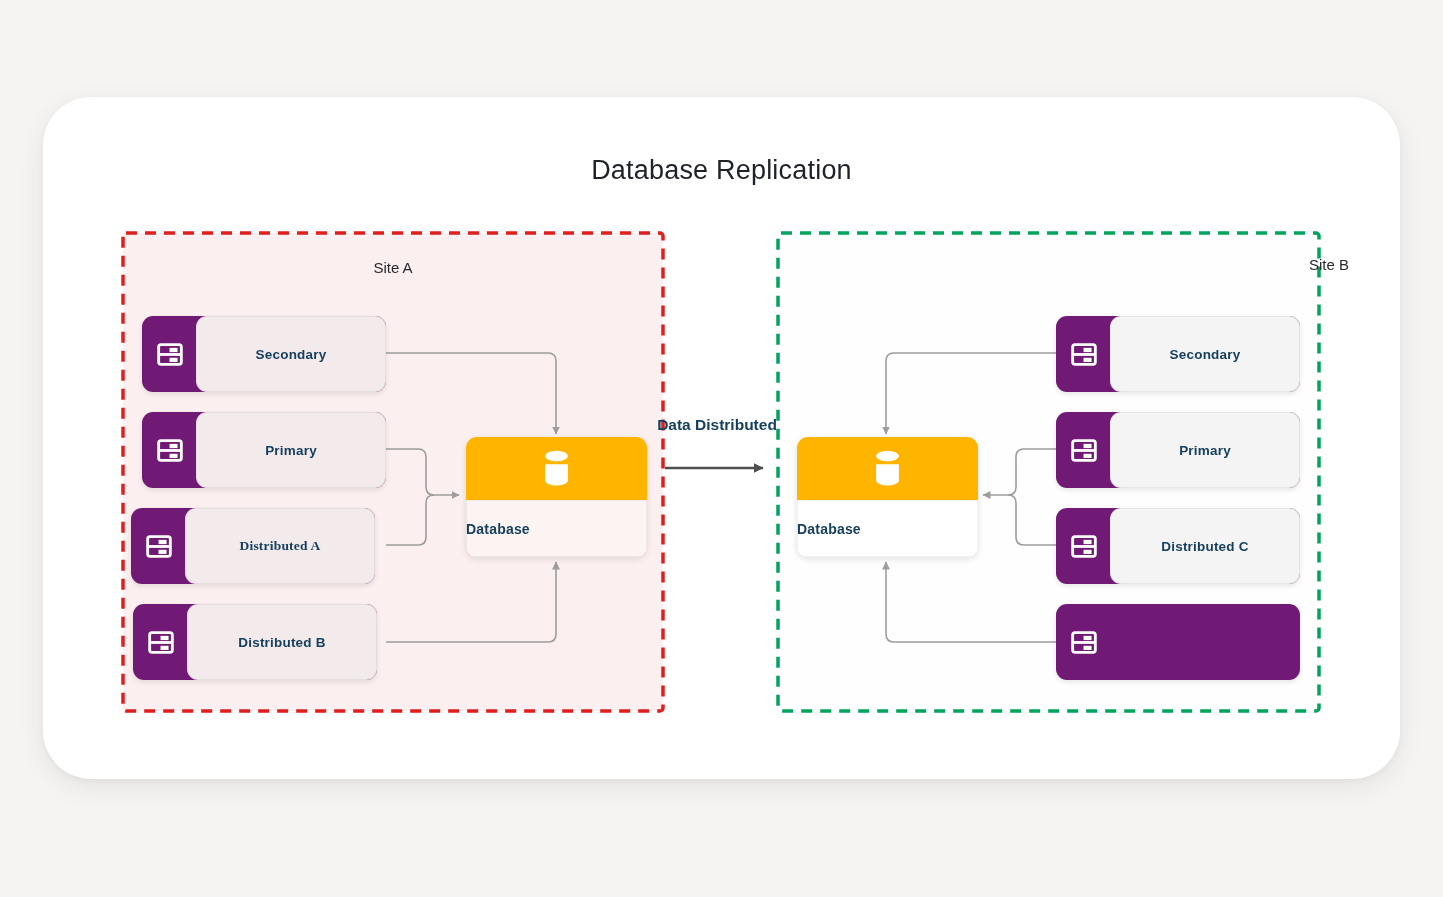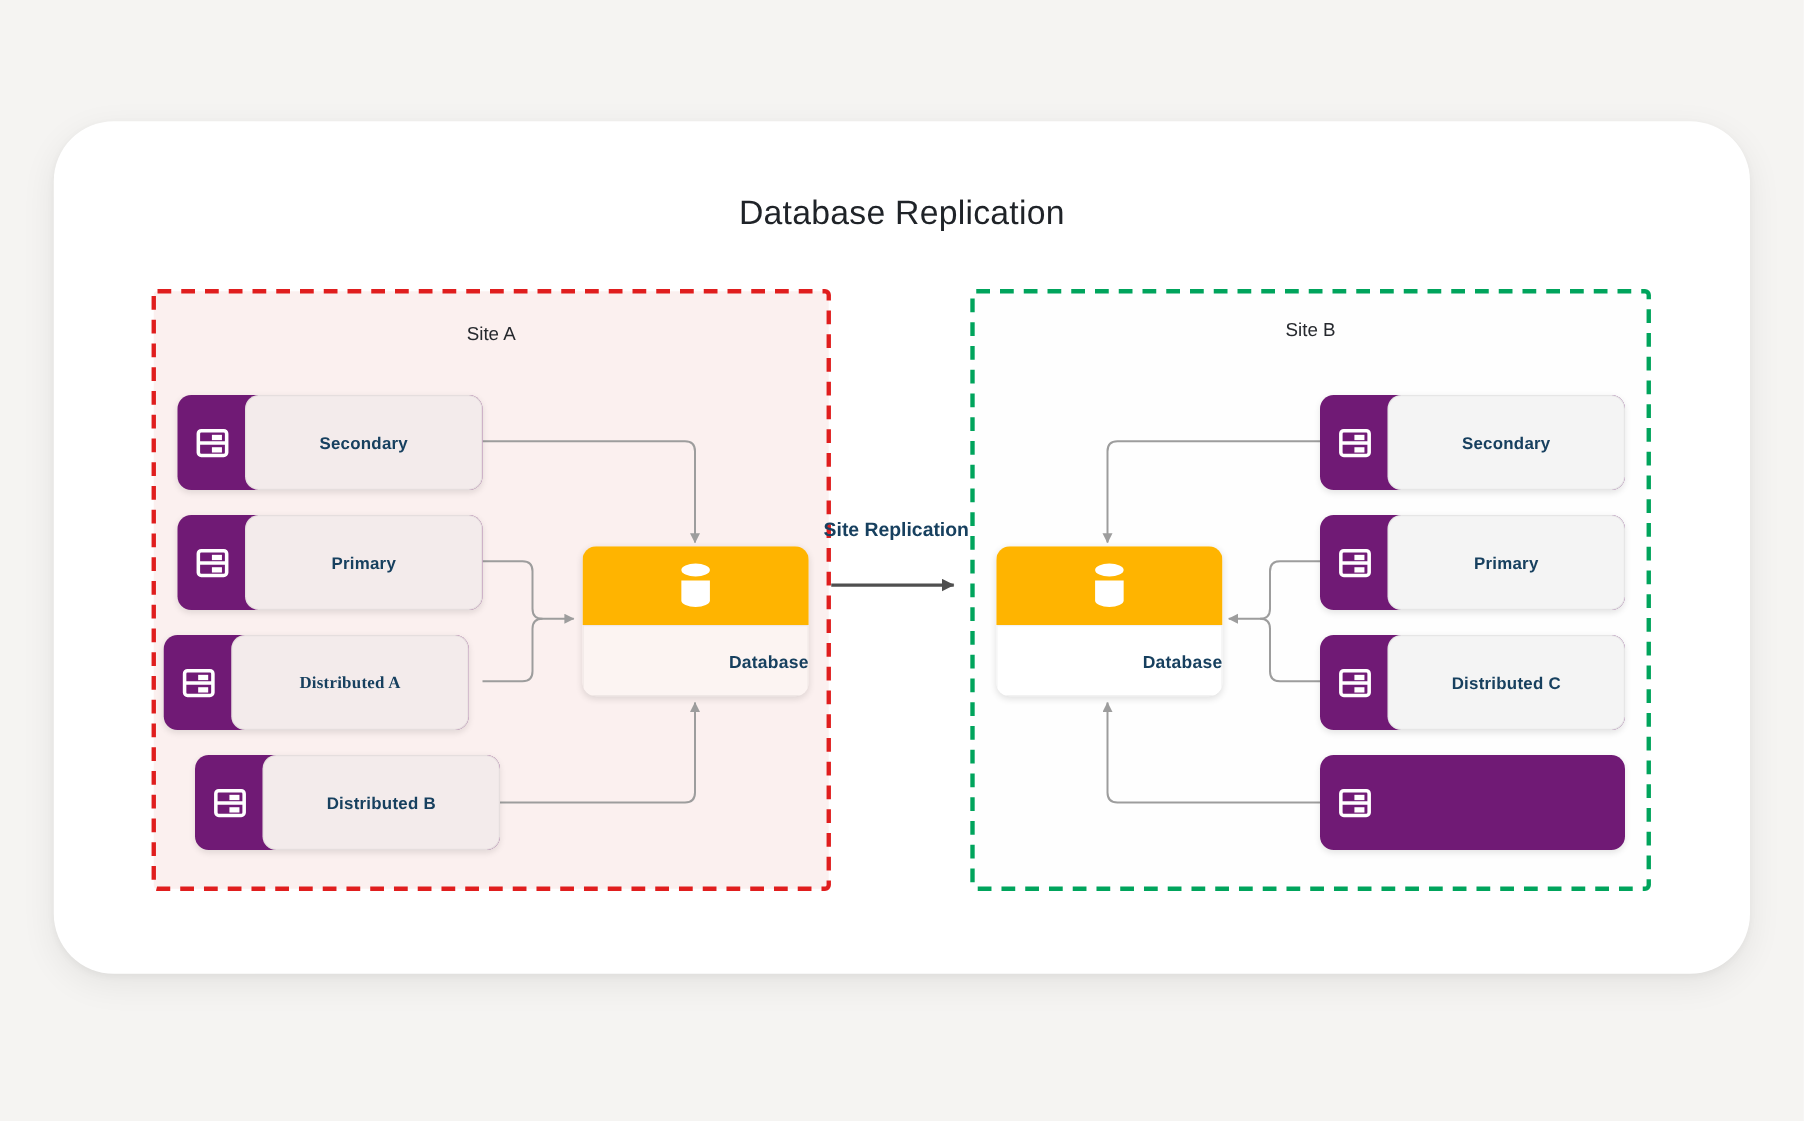--- a/index.html
+++ b/index.html
@@ -20,21 +20,21 @@
     position:absolute; left:43px; top:155px; width:1357px;
     text-align:center; font-size:27px; font-weight:500; color:#1f2328;
     letter-spacing:0.2px;
   }
   svg.overlay { position:absolute; left:0; top:0; width:1443px; height:897px; z-index:1; }
   .site-label {
     position:absolute; z-index:2; text-align:center;
     font-size:15px; color:#26292e; font-weight:400;
   }
   .site-a-label { left:122px; top:259px; width:542px; }
-  .site-b-label { left:777px; top:256px; width:543px; }
+  .site-b-label { left:806px; top:256px; width:543px;text-align:right; }
 
   .node {
     position:absolute; z-index:2; width:244px; height:76px;
     background:#701a75; border-radius:11px;
     box-shadow:0 2px 5px rgba(0,0,0,0.10);
   }
   .node-icon-zone {
     position:absolute; left:0; top:0; width:55px; height:76px;
     display:flex; align-items:center; justify-content:center;
   }
@@ -52,21 +52,21 @@
     position:absolute; z-index:2; width:181px; height:120px;
     border-radius:11px; box-shadow:0 2px 6px rgba(0,0,0,0.12);
     overflow:hidden;
   }
   .db-top {
     position:absolute; left:0; top:0; width:181px; height:63px;
     background:#ffb400; display:flex; align-items:center; justify-content:center;
   }
   .db-bottom {
     position:absolute; left:0; top:63px; width:181px; height:57px;
-    display:flex; align-items:center; justify-content:flex-end;
+    display:flex; align-items:center; justify-content:flex-start;
     box-shadow:inset 0 0 0 1px rgba(0,0,0,0.05);
   }
   .db-a .db-bottom { background:#fcf4f2; }
   .db-b .db-bottom { background:#ffffff; }
   .db-label { font-size:14px; }
 
   .replication-label {
     position:absolute; z-index:2; left:650px; top:413px; width:134px;
     text-align:center; font-size:15.5px; font-weight:700; color:#17405f;
     line-height:23px;
@@ -108,21 +108,21 @@
       <path d="M 1056 545 L 1024 545 Q 1016 545 1016 537 L 1016 503 Q 1016 495 1008 495"></path>
       <path d="M 1056 642 L 894 642 Q 886 642 886 634 L 886 562" marker-end="url(#arrow-gray)"></path>
     </g>
 
     <path d="M 665 468 L 763 468" stroke="#4f4f4f" stroke-width="2.6" fill="none" marker-end="url(#arrow-dark)"></path>
   </svg>
 
   <div class="site-label site-a-label">Site A</div>
   <div class="site-label site-b-label">Site B</div>
 
-  <div class="replication-label">Site Replication</div>
+  <div class="replication-label">Data Distributed</div>
 
   <div class="node site-a-node" style="left:142px; top:316px;">
     <span class="node-icon-zone">
       <svg width="34" height="34" viewBox="0 0 36 36" fill="none">
         <rect x="6" y="8" width="24" height="21" rx="2.5" stroke="#ffffff" stroke-width="3"></rect>
         <line x1="6" y1="18.5" x2="30" y2="18.5" stroke="#ffffff" stroke-width="3"></line>
         <rect x="17.5" y="11.5" width="8.5" height="4.5" fill="#ffffff"></rect>
         <rect x="17.5" y="22" width="8.5" height="4.5" fill="#ffffff"></rect>
       </svg>
     </span>
@@ -152,21 +152,21 @@
         <line x1="6" y1="18.5" x2="30" y2="18.5" stroke="#ffffff" stroke-width="3"></line>
         <rect x="17.5" y="11.5" width="8.5" height="4.5" fill="#ffffff"></rect>
         <rect x="17.5" y="22" width="8.5" height="4.5" fill="#ffffff"></rect>
       </svg>
     </span>
     <div class="node-body">
         <span class="node-label">Distributed A</span>
       </div>
   </div>
 
-  <div class="node site-a-node" style="left:156px; top:604px;">
+  <div class="node site-a-node" style="left:133px; top:604px;">
     <span class="node-icon-zone">
       <svg width="34" height="34" viewBox="0 0 36 36" fill="none">
         <rect x="6" y="8" width="24" height="21" rx="2.5" stroke="#ffffff" stroke-width="3"></rect>
         <line x1="6" y1="18.5" x2="30" y2="18.5" stroke="#ffffff" stroke-width="3"></line>
         <rect x="17.5" y="11.5" width="8.5" height="4.5" fill="#ffffff"></rect>
         <rect x="17.5" y="22" width="8.5" height="4.5" fill="#ffffff"></rect>
       </svg>
     </span>
     <div class="node-body">
         <span class="node-label">Distributed B</span>

